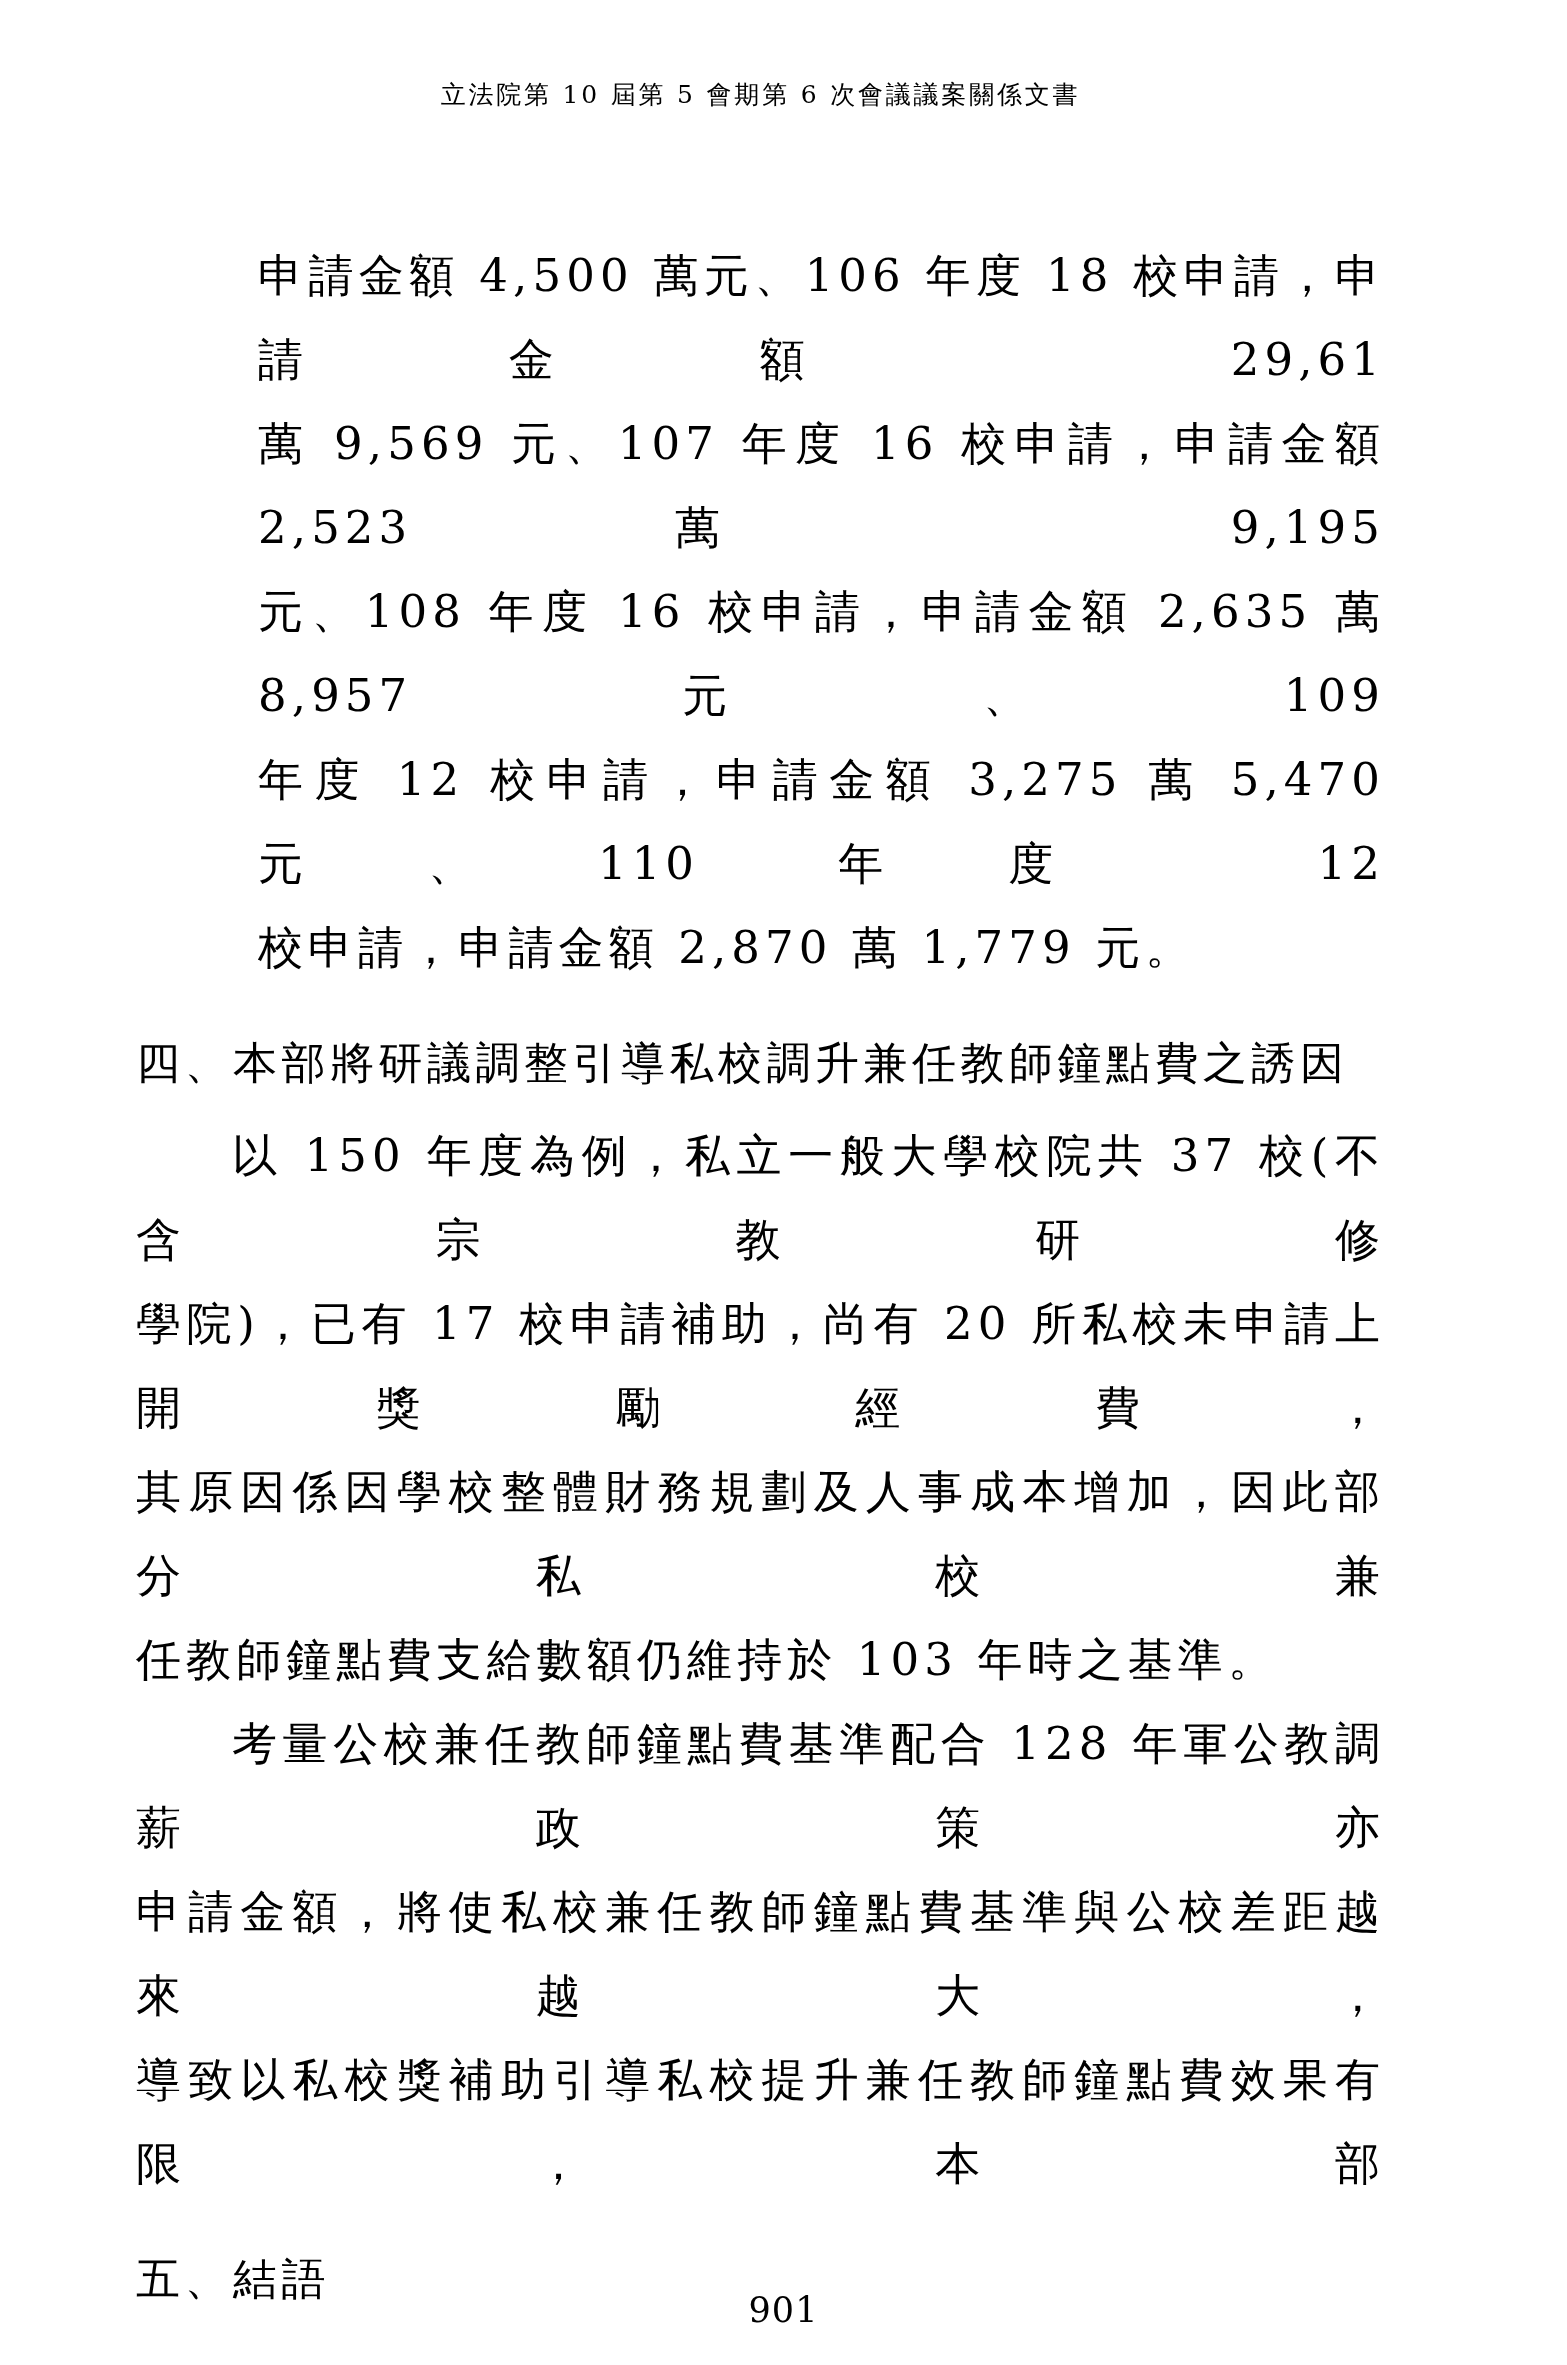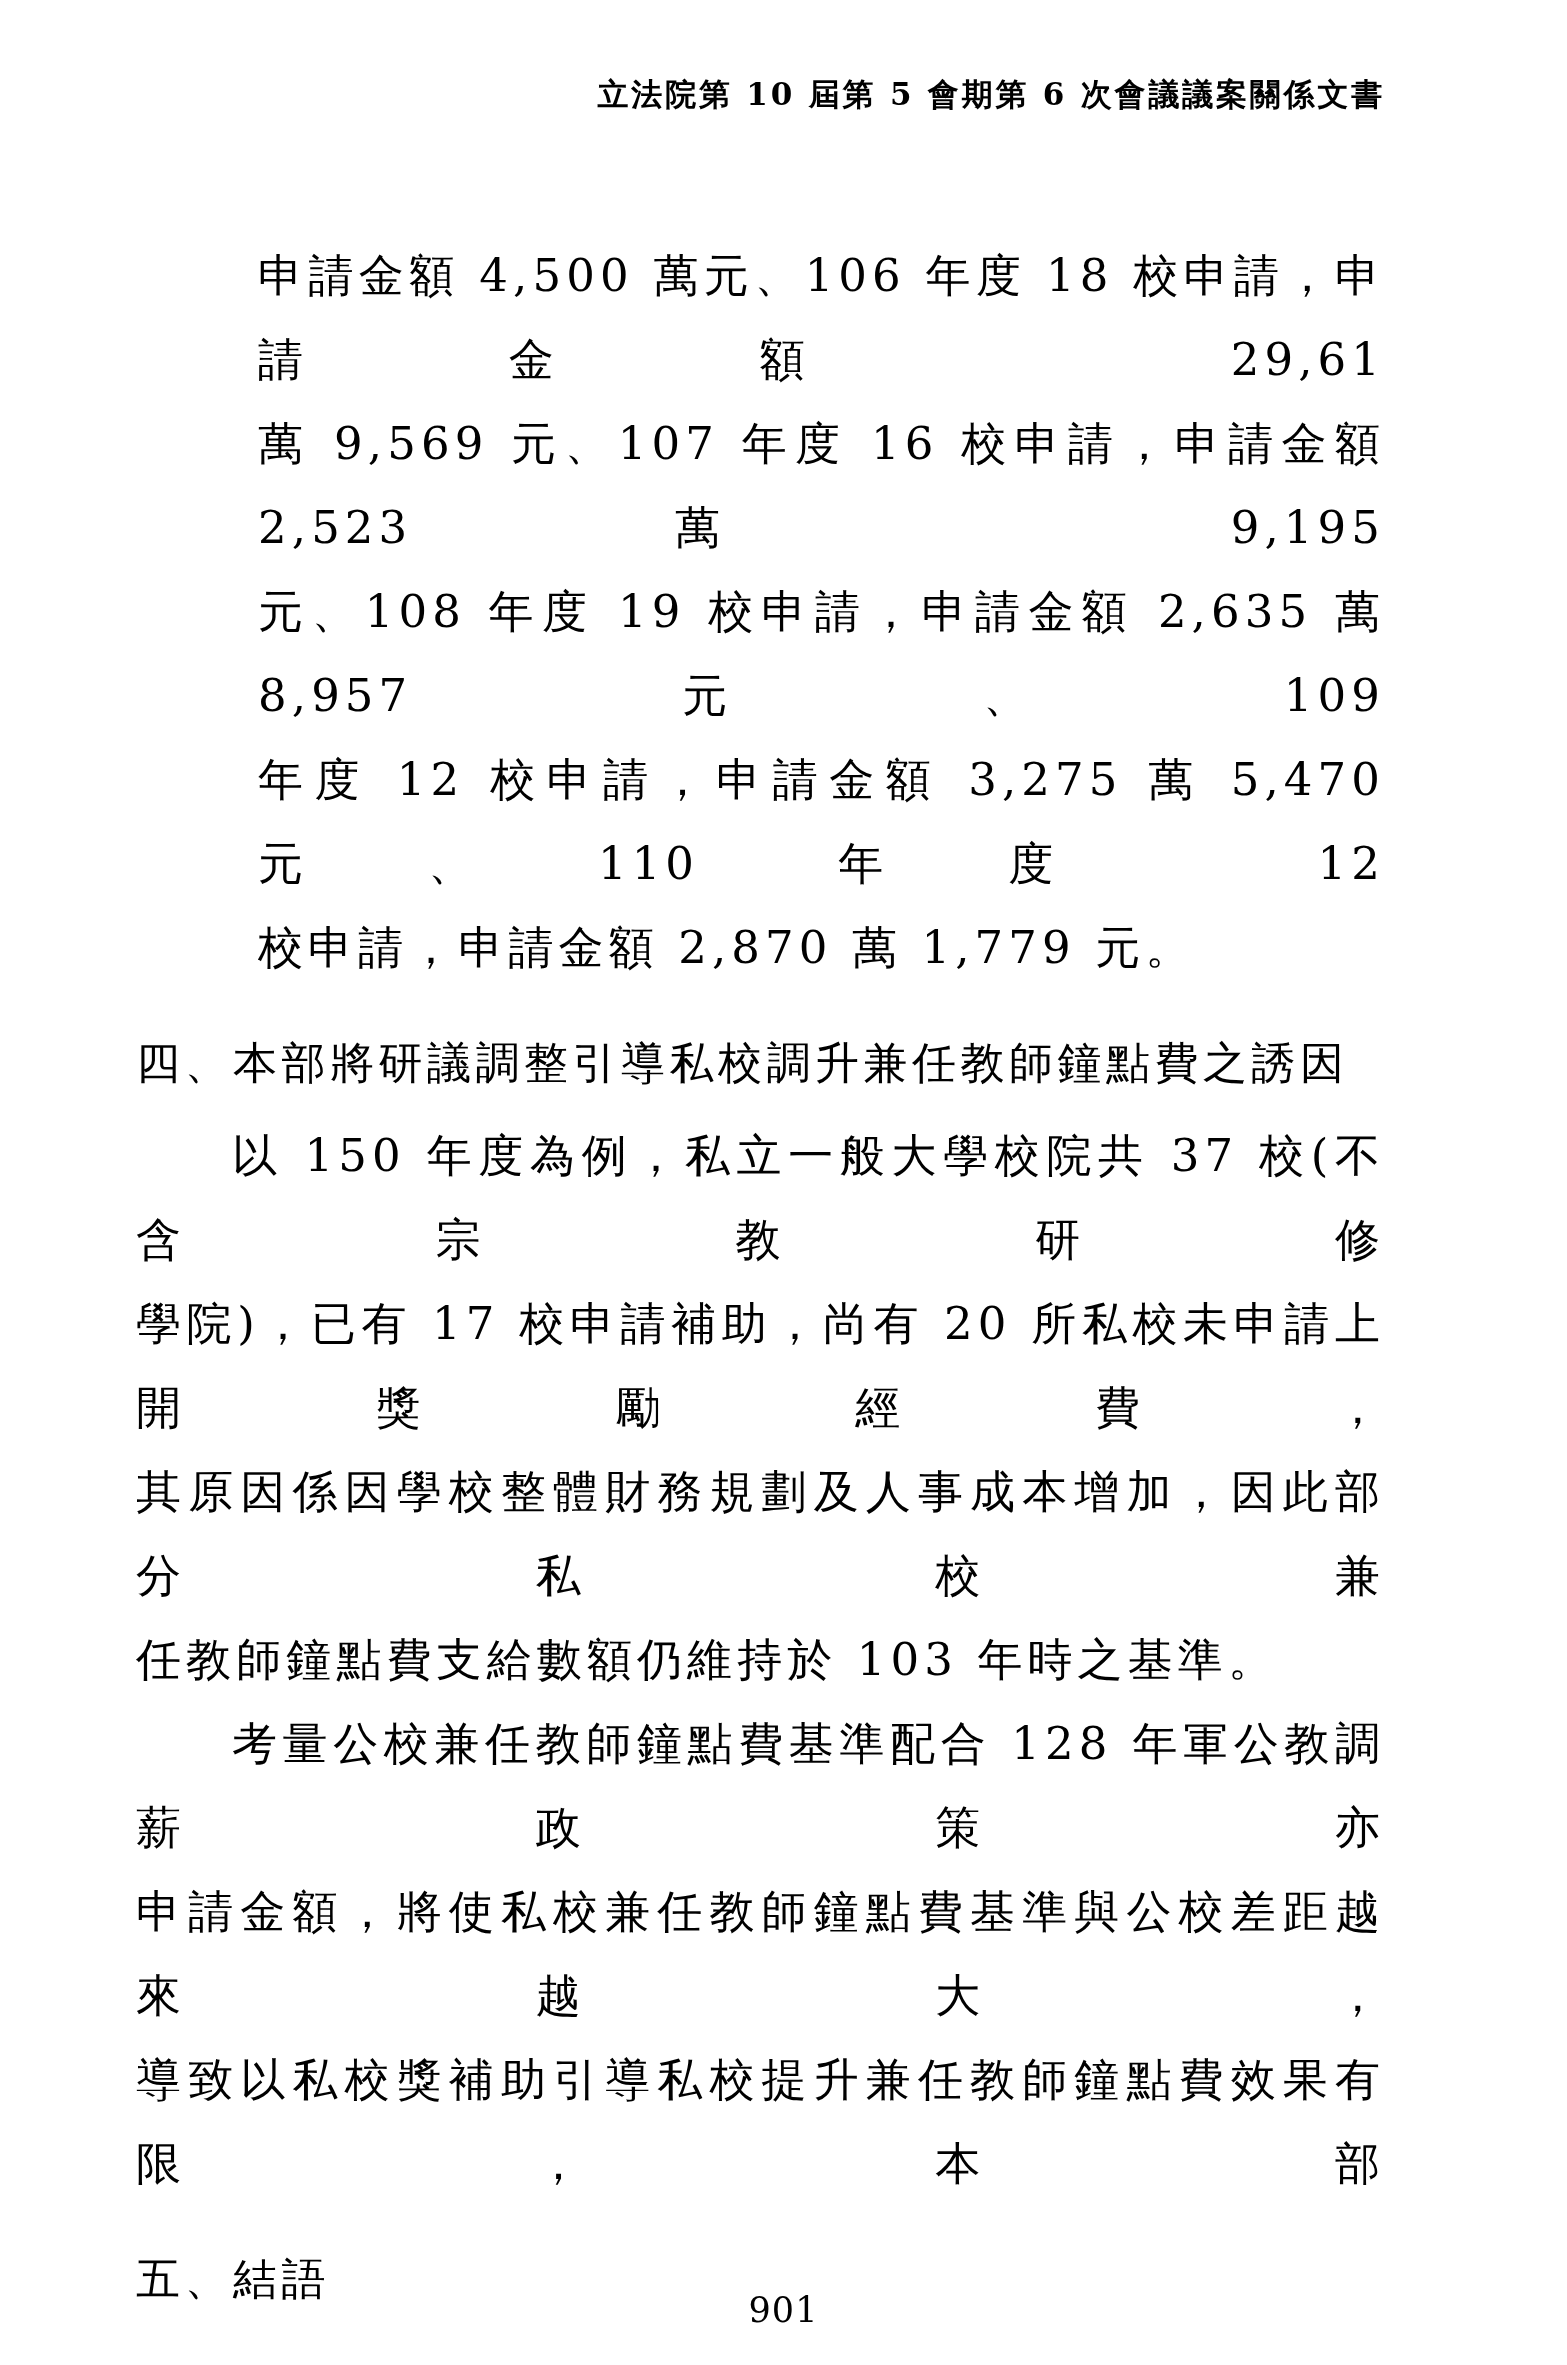--- a/index.html
+++ b/index.html
@@ -12,26 +12,25 @@
     width: 1567px;
     height: 2366px;
     box-sizing: border-box;
     background: #ffffff;
     color: #000000;
     font-family: "DejaVu Serif", "Liberation Serif", serif;
     padding: 72px 182px 0 136px;
     overflow: hidden;
   }
   .page-header {
-    text-align: right;
-    font-size: 31px;
+    text-align: center;
+    font-size: 25px;
     line-height: 45px;
     letter-spacing: 2.8px;
     white-space: nowrap;
-    font-weight: bold;
   }
   .content {
     margin-top: 117px;
   }
   .line {
     font-size: 45px;
     line-height: 84px;
     letter-spacing: 5.1px;
     text-align: left;
   }
@@ -68,21 +67,21 @@
 <body>
 
 <div class="page">
   <div class="page-header">立法院第 10 屆第 5 會期第 6 次會議議案關係文書</div>
 
   <main class="content">
 
   <div class="paragraph continuation">
         <div class="line fill">申請金額 4,500 萬元、106 年度 18 校申請，申請金額 29,61</div>
         <div class="line fill">萬 9,569 元、107 年度 16 校申請，申請金額 2,523 萬 9,195</div>
-        <div class="line fill">元、108 年度 19 校申請，申請金額 2,635 萬 8,957 元、109</div>
+        <div class="line fill">元、108 年度 16 校申請，申請金額 2,635 萬 8,957 元、109</div>
         <div class="line fill">年度 12 校申請，申請金額 3,275 萬 5,470 元、110 年度 12</div>
         <div class="line">校申請，申請金額 2,870 萬 1,779 元。</div>
       </div>
       <div class="heading">四、本部將研議調整引導私校調升兼任教師鐘點費之誘因</div>
       <div class="paragraph">
         <div class="line fill indent">以 150 年度為例，私立一般大學校院共 37 校(不含宗教研修</div>
         <div class="line fill">學院)，已有 17 校申請補助，尚有 20 所私校未申請上開獎勵經費，</div>
         <div class="line fill">其原因係因學校整體財務規劃及人事成本增加，因此部分私校兼</div>
         <div class="line">任教師鐘點費支給數額仍維持於 103 年時之基準。</div>
       </div>

